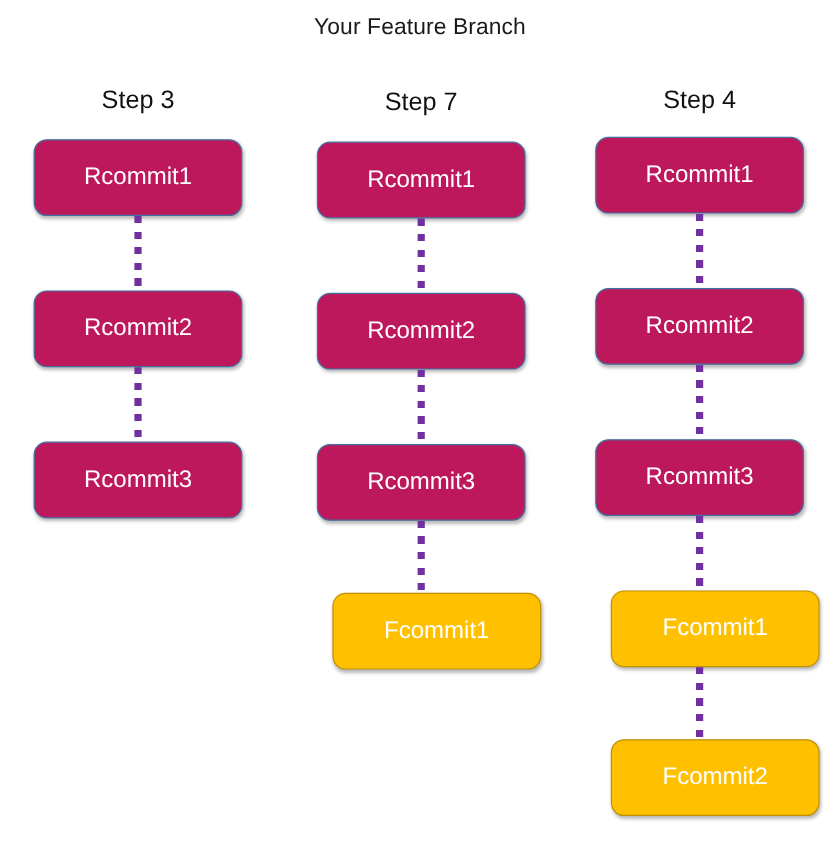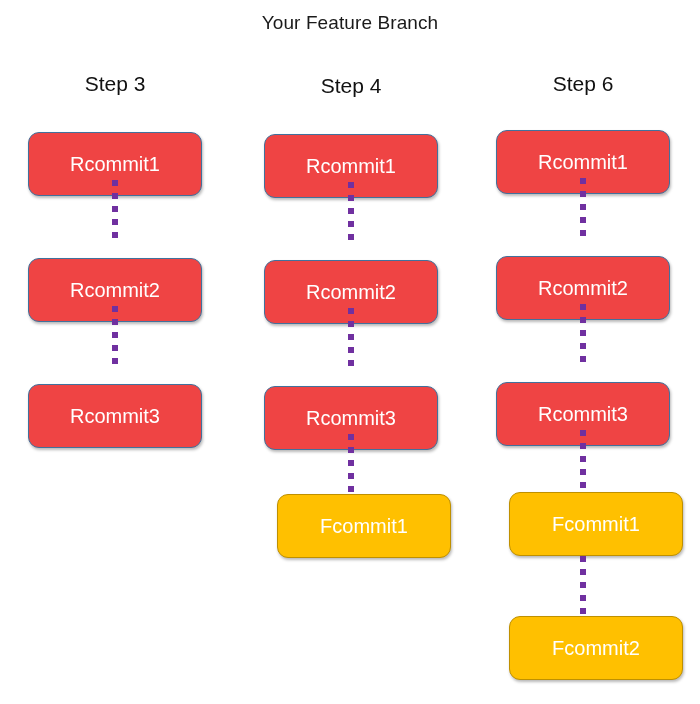--- a/index.html
+++ b/index.html
@@ -61,23 +61,22 @@
     border-radius: 11px;
     display: flex;
     align-items: center;
     justify-content: center;
     font-size: 20px;
     color: #ffffff;
     box-shadow: 1px 2px 3px rgba(0,0,0,0.28);
     user-select: none;
   }
   .node.blue {
-    background: #ef4444;
+    background: #be185d;
     border: 1.5px solid #41719C;
-    margin-top: 16px;
   }
   .node.orange {
     background: #FFC000;
     border: 1.5px solid #BF9000;
     margin-left: 13px;
   }
   .node .node-label {
     line-height: 1;
     transform: translateY(-0.5px);
   }
@@ -113,42 +112,42 @@
           <span class="node-label">Rcommit2</span>
         </div>
         <div class="connector" style="top: 306px; height: 62px;"></div>
         <div class="node blue" style="top: 368px;">
           <span class="node-label">Rcommit3</span>
         </div>
       </div>
   </div>
 
   <div class="column col-2">
-    <div class="column-title" style="top: 74px;">Step 4</div>
+    <div class="column-title" style="top: 74px;">Step 7</div>
     <div class="nodes">
         <div class="node blue" style="top: 118px;">
           <span class="node-label">Rcommit1</span>
         </div>
         <div class="connector" style="top: 182px; height: 62px;"></div>
         <div class="node blue" style="top: 244px;">
           <span class="node-label">Rcommit2</span>
         </div>
         <div class="connector" style="top: 308px; height: 62px;"></div>
         <div class="node blue" style="top: 370px;">
           <span class="node-label">Rcommit3</span>
         </div>
         <div class="connector" style="top: 434px; height: 60px;"></div>
         <div class="node orange" style="top: 494px;">
           <span class="node-label">Fcommit1</span>
         </div>
       </div>
   </div>
 
   <div class="column col-3">
-    <div class="column-title" style="top: 72px;">Step 6</div>
+    <div class="column-title" style="top: 72px;">Step 4</div>
     <div class="nodes">
         <div class="node blue" style="top: 114px;">
           <span class="node-label">Rcommit1</span>
         </div>
         <div class="connector" style="top: 178px; height: 62px;"></div>
         <div class="node blue" style="top: 240px;">
           <span class="node-label">Rcommit2</span>
         </div>
         <div class="connector" style="top: 304px; height: 62px;"></div>
         <div class="node blue" style="top: 366px;">

